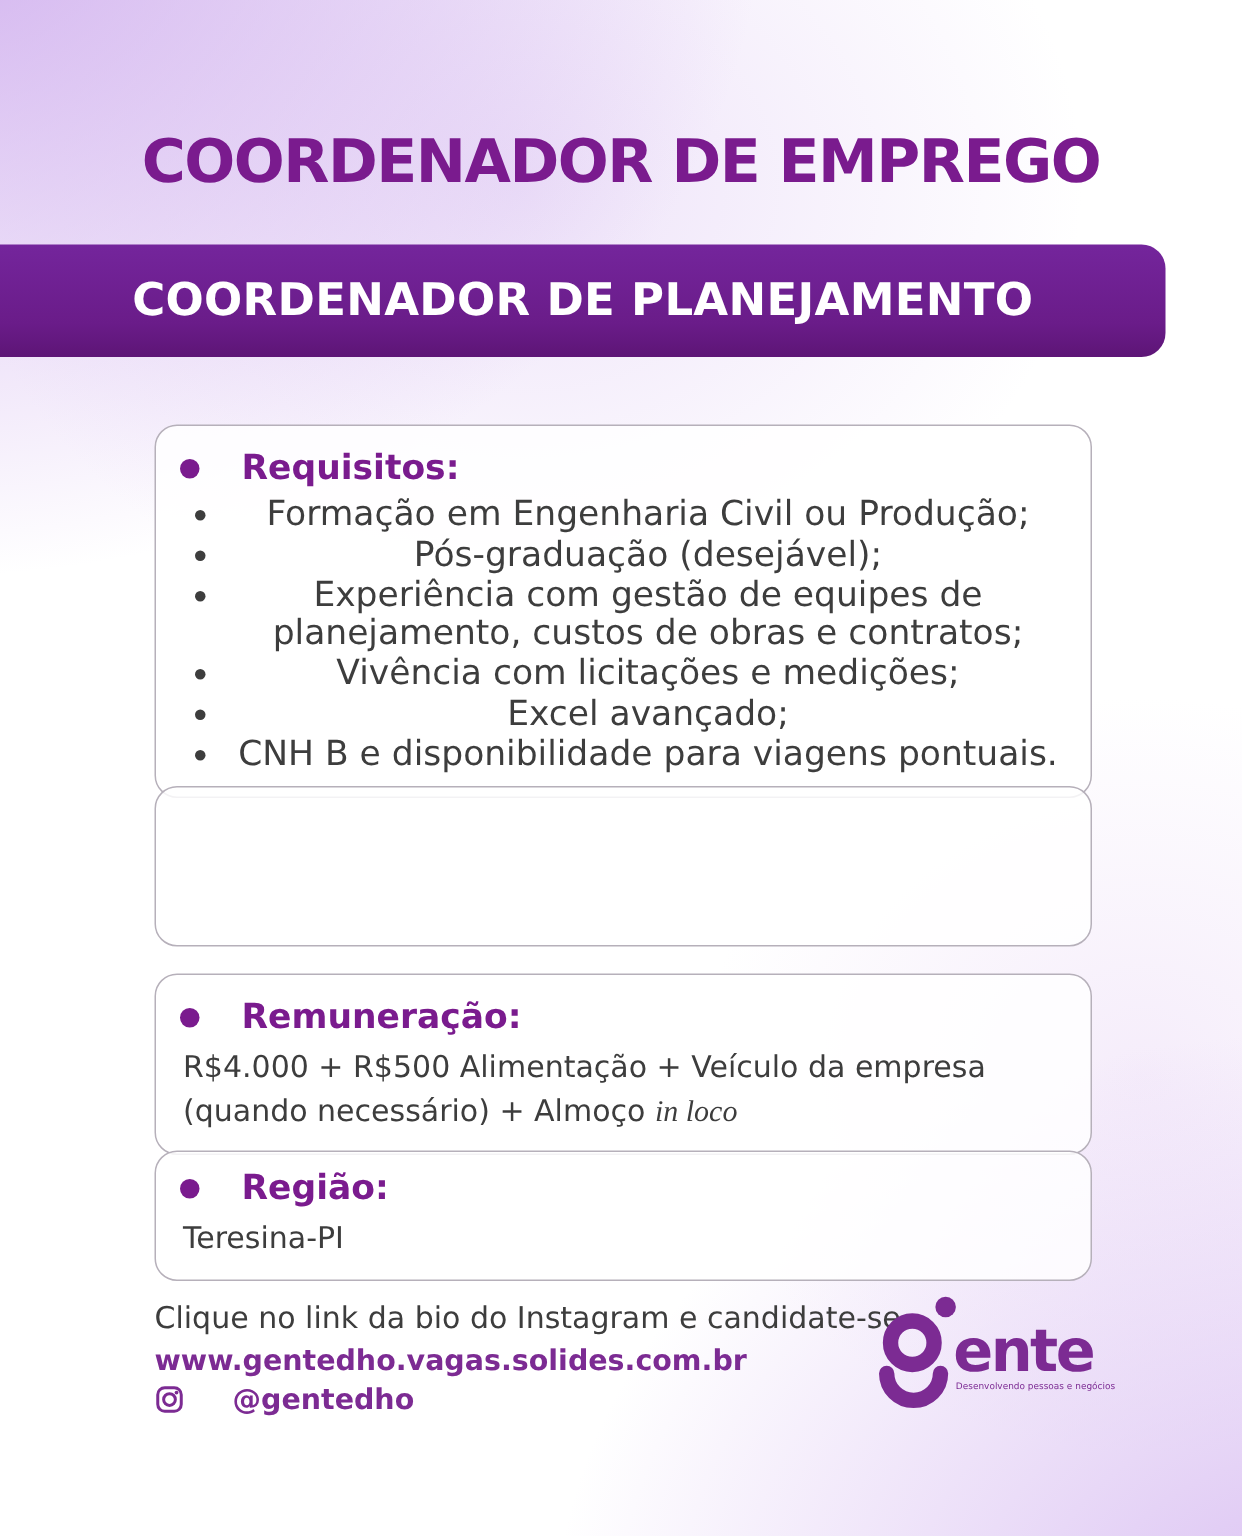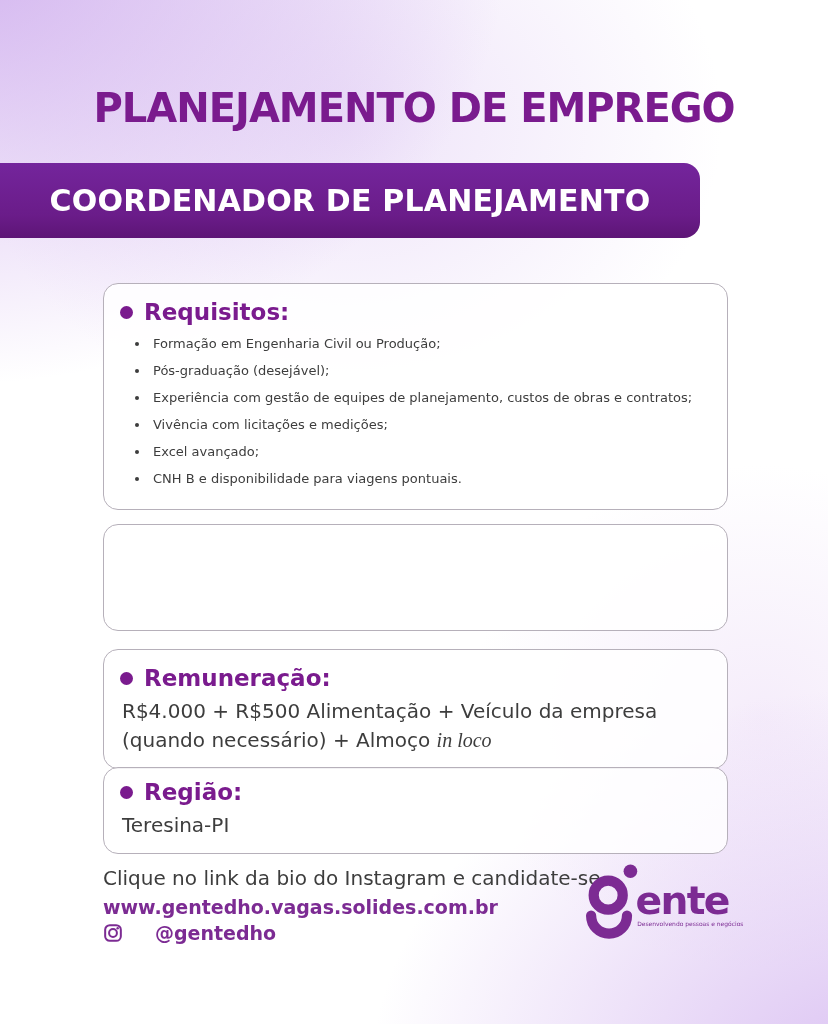--- a/index.html
+++ b/index.html
@@ -20,48 +20,48 @@
       radial-gradient(520px 420px at 42% 12%, rgba(224,204,244,0.55), rgba(224,204,244,0) 72%),
       radial-gradient(420px 360px at 92% 70%, rgba(233,214,245,0.45), rgba(233,214,245,0) 70%),
       #ffffff;
   }
   .page-title{
     position:absolute;top:84px;left:0;width:100%;
     text-align:center;font-size:40px;font-weight:bold;letter-spacing:-1px;
     color:var(--accent);line-height:48px;
   }
   .banner{
-    position:absolute;top:163px;left:0;width:700px;height:75px;
+    position:absolute;top:163px;left:0;width:777px;height:75px;
     background:linear-gradient(180deg,#74259c 0%,var(--banner-bg) 70%,#5d1576 100%);
     border-radius:0 16px 16px 0;
     display:flex;align-items:center;justify-content:center;
   }
   .banner-label{
     color:#ffffff;font-size:30px;font-weight:bold;letter-spacing:0.2px;white-space:nowrap;
   }
   .box{
     position:absolute;left:103px;width:625px;
     background:rgba(255,255,255,0.84);
     border:1.5px solid var(--box-border);
     border-radius:15px;
     padding:13px 16px;
   }
   .box-req{top:283px;min-height:227px;}
   .box-hor{top:524px;min-height:107px;}
   .box-rem{top:649px;min-height:106px;}
   .box-reg{top:767px;min-height:70px;padding-top:9px;}
   .box-heading{
-    display:flex;align-items:center;gap:11px;
+    display:flex;align-items:center;gap:28px;
     color:var(--accent);font-weight:bold;font-size:23px;line-height:30px;
     margin-bottom:4px;
   }
   .hdot{width:13px;height:13px;border-radius:50%;background:var(--accent);flex:0 0 auto;}
   ul.bullets{
     list-style:disc outside;margin-left:30px;
-    color:var(--body-text);font-size:13px;line-height:25px;
+    color:var(--body-text);font-size:23px;line-height:25px;text-align:center;
   }
   ul.bullets li{padding-left:3px;margin-bottom:2px;}
   ul.bullets li::marker{color:var(--body-text);}
   ul.plain{list-style:none;color:var(--body-text);font-size:21px;line-height:31px;margin-left:2px;}
   .box-body{color:var(--body-text);font-size:20px;line-height:29px;margin-left:2px;}
   .italic{font-style:italic;font-family:Liberation Serif, serif;}
   .footer-cta{
     position:absolute;left:103px;top:866px;
     color:var(--body-text);font-size:20px;
   }
@@ -77,21 +77,21 @@
   .insta-row .handle{font-size:19px;font-weight:bold;color:var(--link-purple);margin-left:24px;}
   .insta-icon{width:20px;height:20px;color:var(--link-purple);display:block;}
   .logo{position:absolute;left:586px;top:862px;width:158px;height:80px;color:var(--link-purple);}
   .logo svg{width:100%;height:100%;display:block;}
 </style>
 </head>
 <body>
 
 <div class="canvas">
 
-  <h1 class="page-title">PLANEJAMENTO DE EMPREGO</h1>
+  <h1 class="page-title">COORDENADOR DE EMPREGO</h1>
 
   <div class="banner">
     <span class="banner-label">COORDENADOR DE PLANEJAMENTO</span>
   </div>
 
   <section class="box box-req">
     <div class="box-heading">
       <span class="hdot"></span>
       <span>Requisitos:</span>
     </div>

